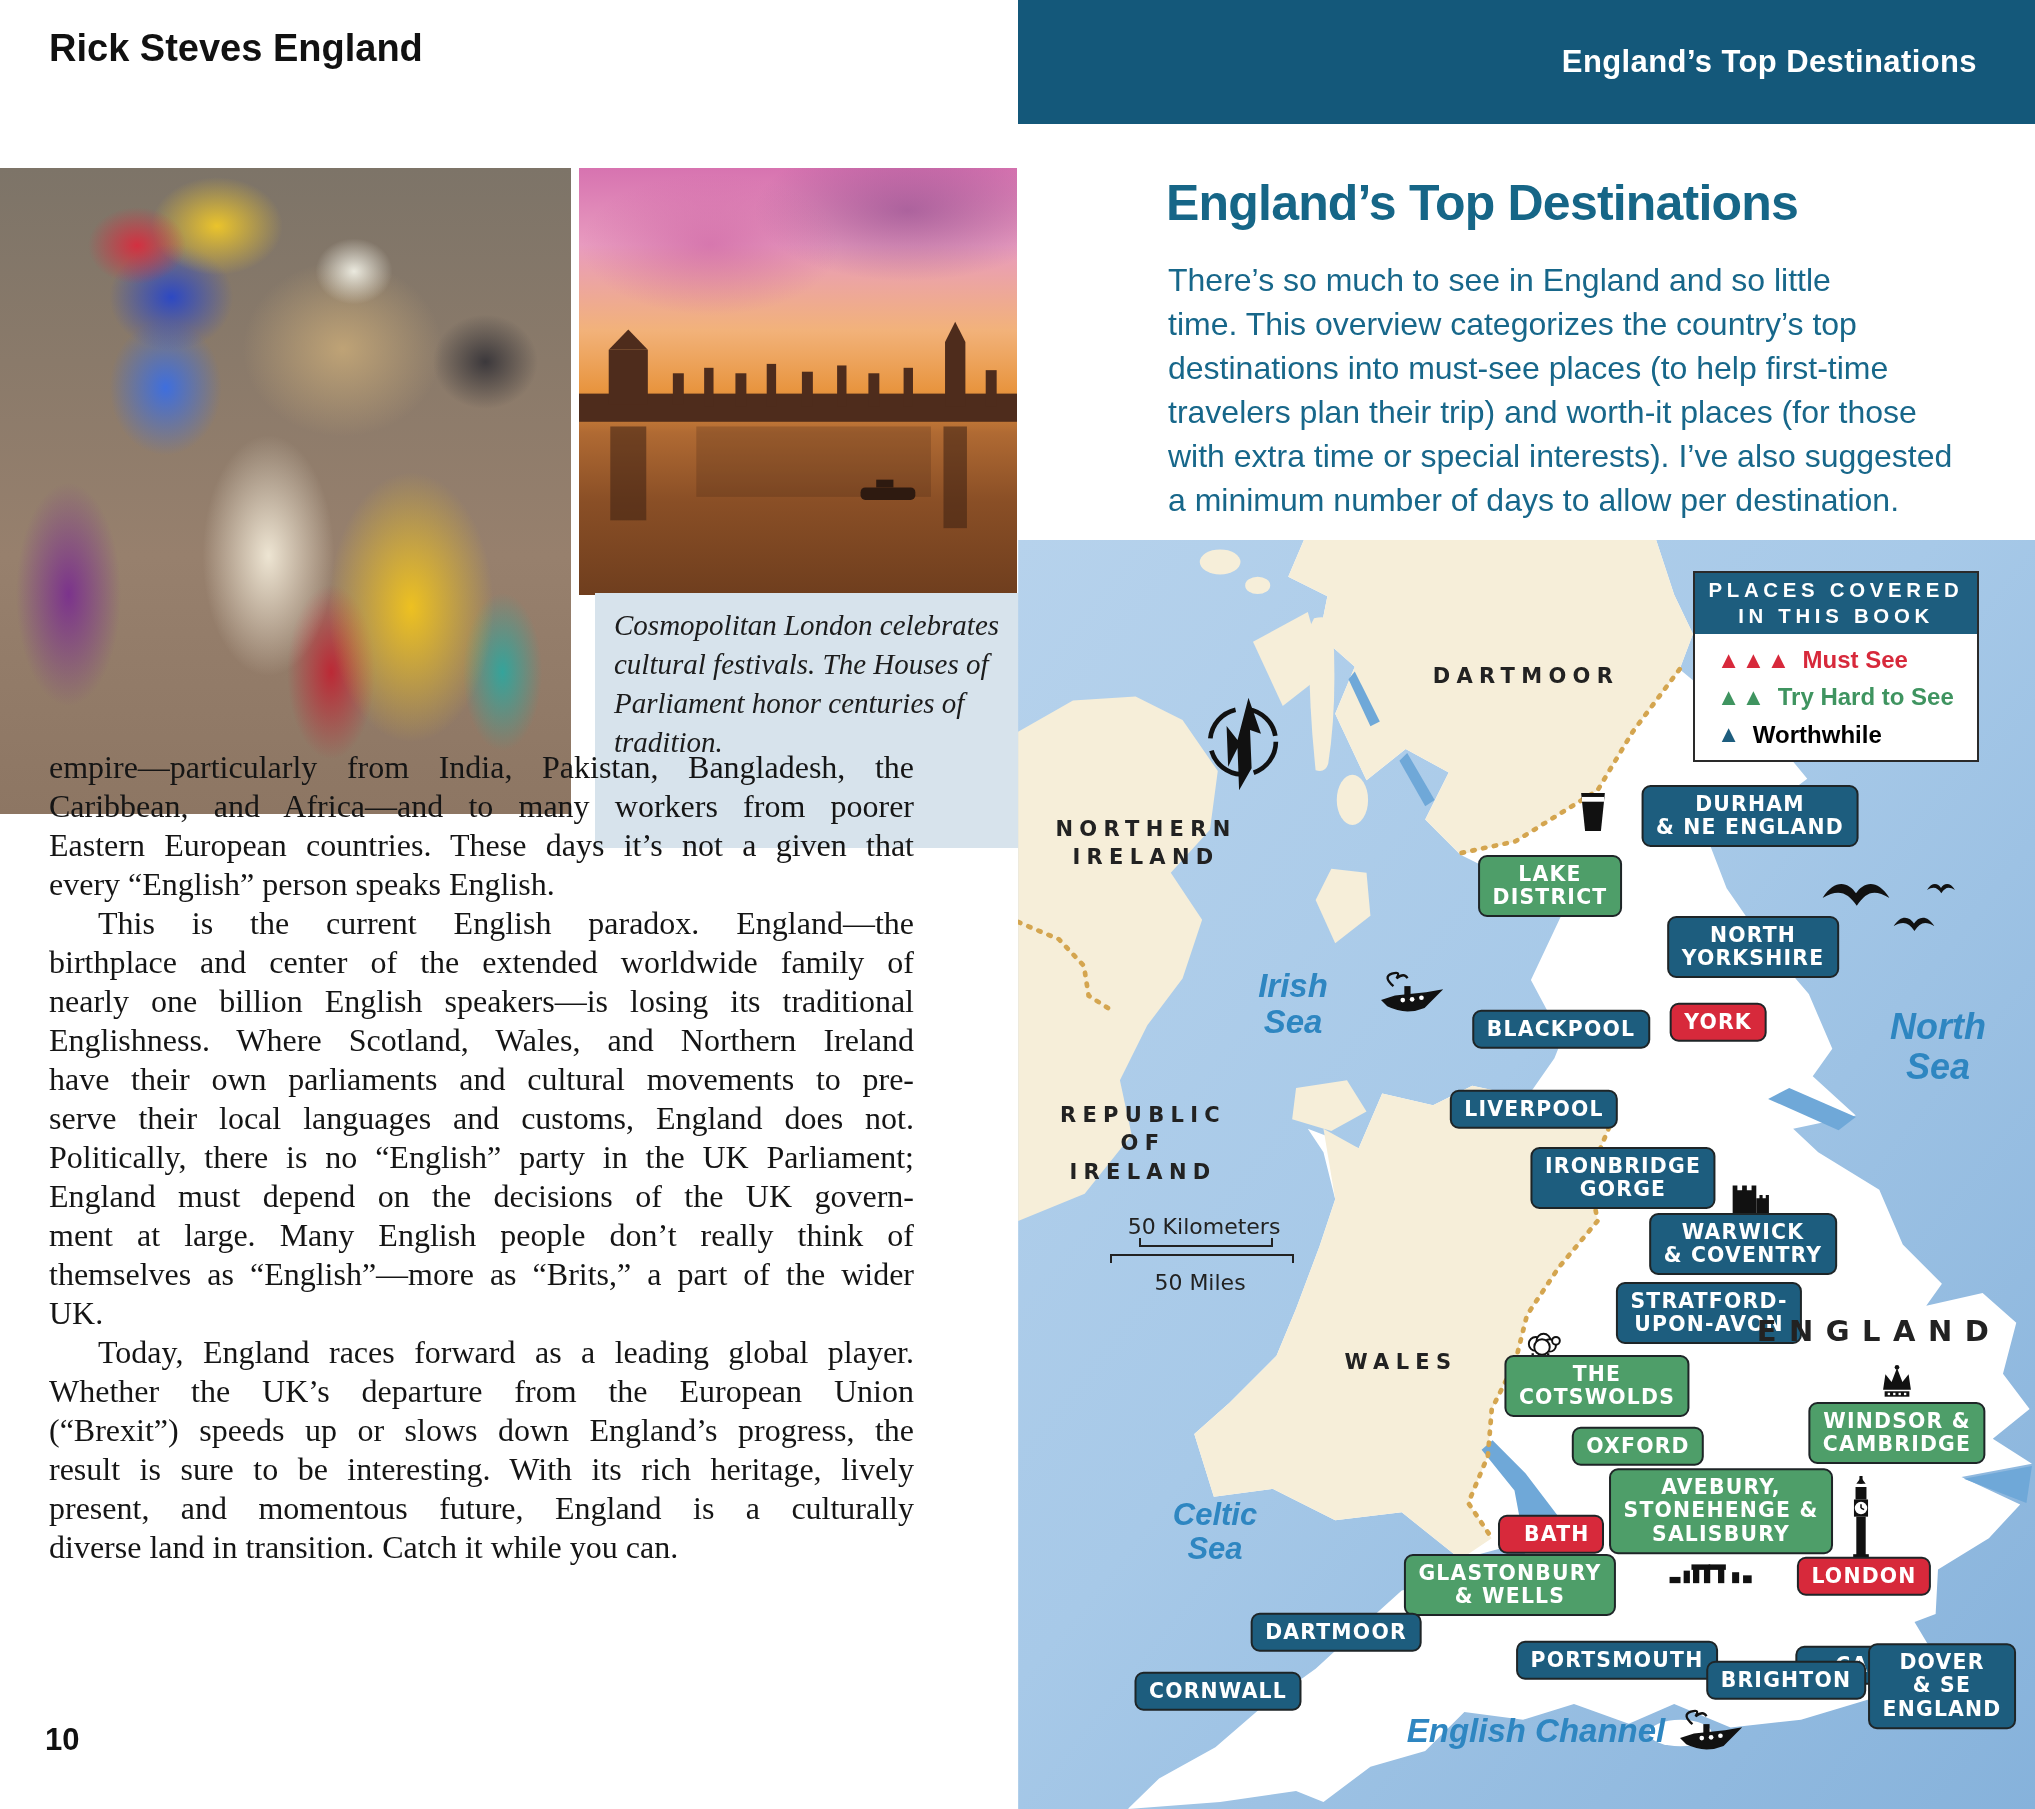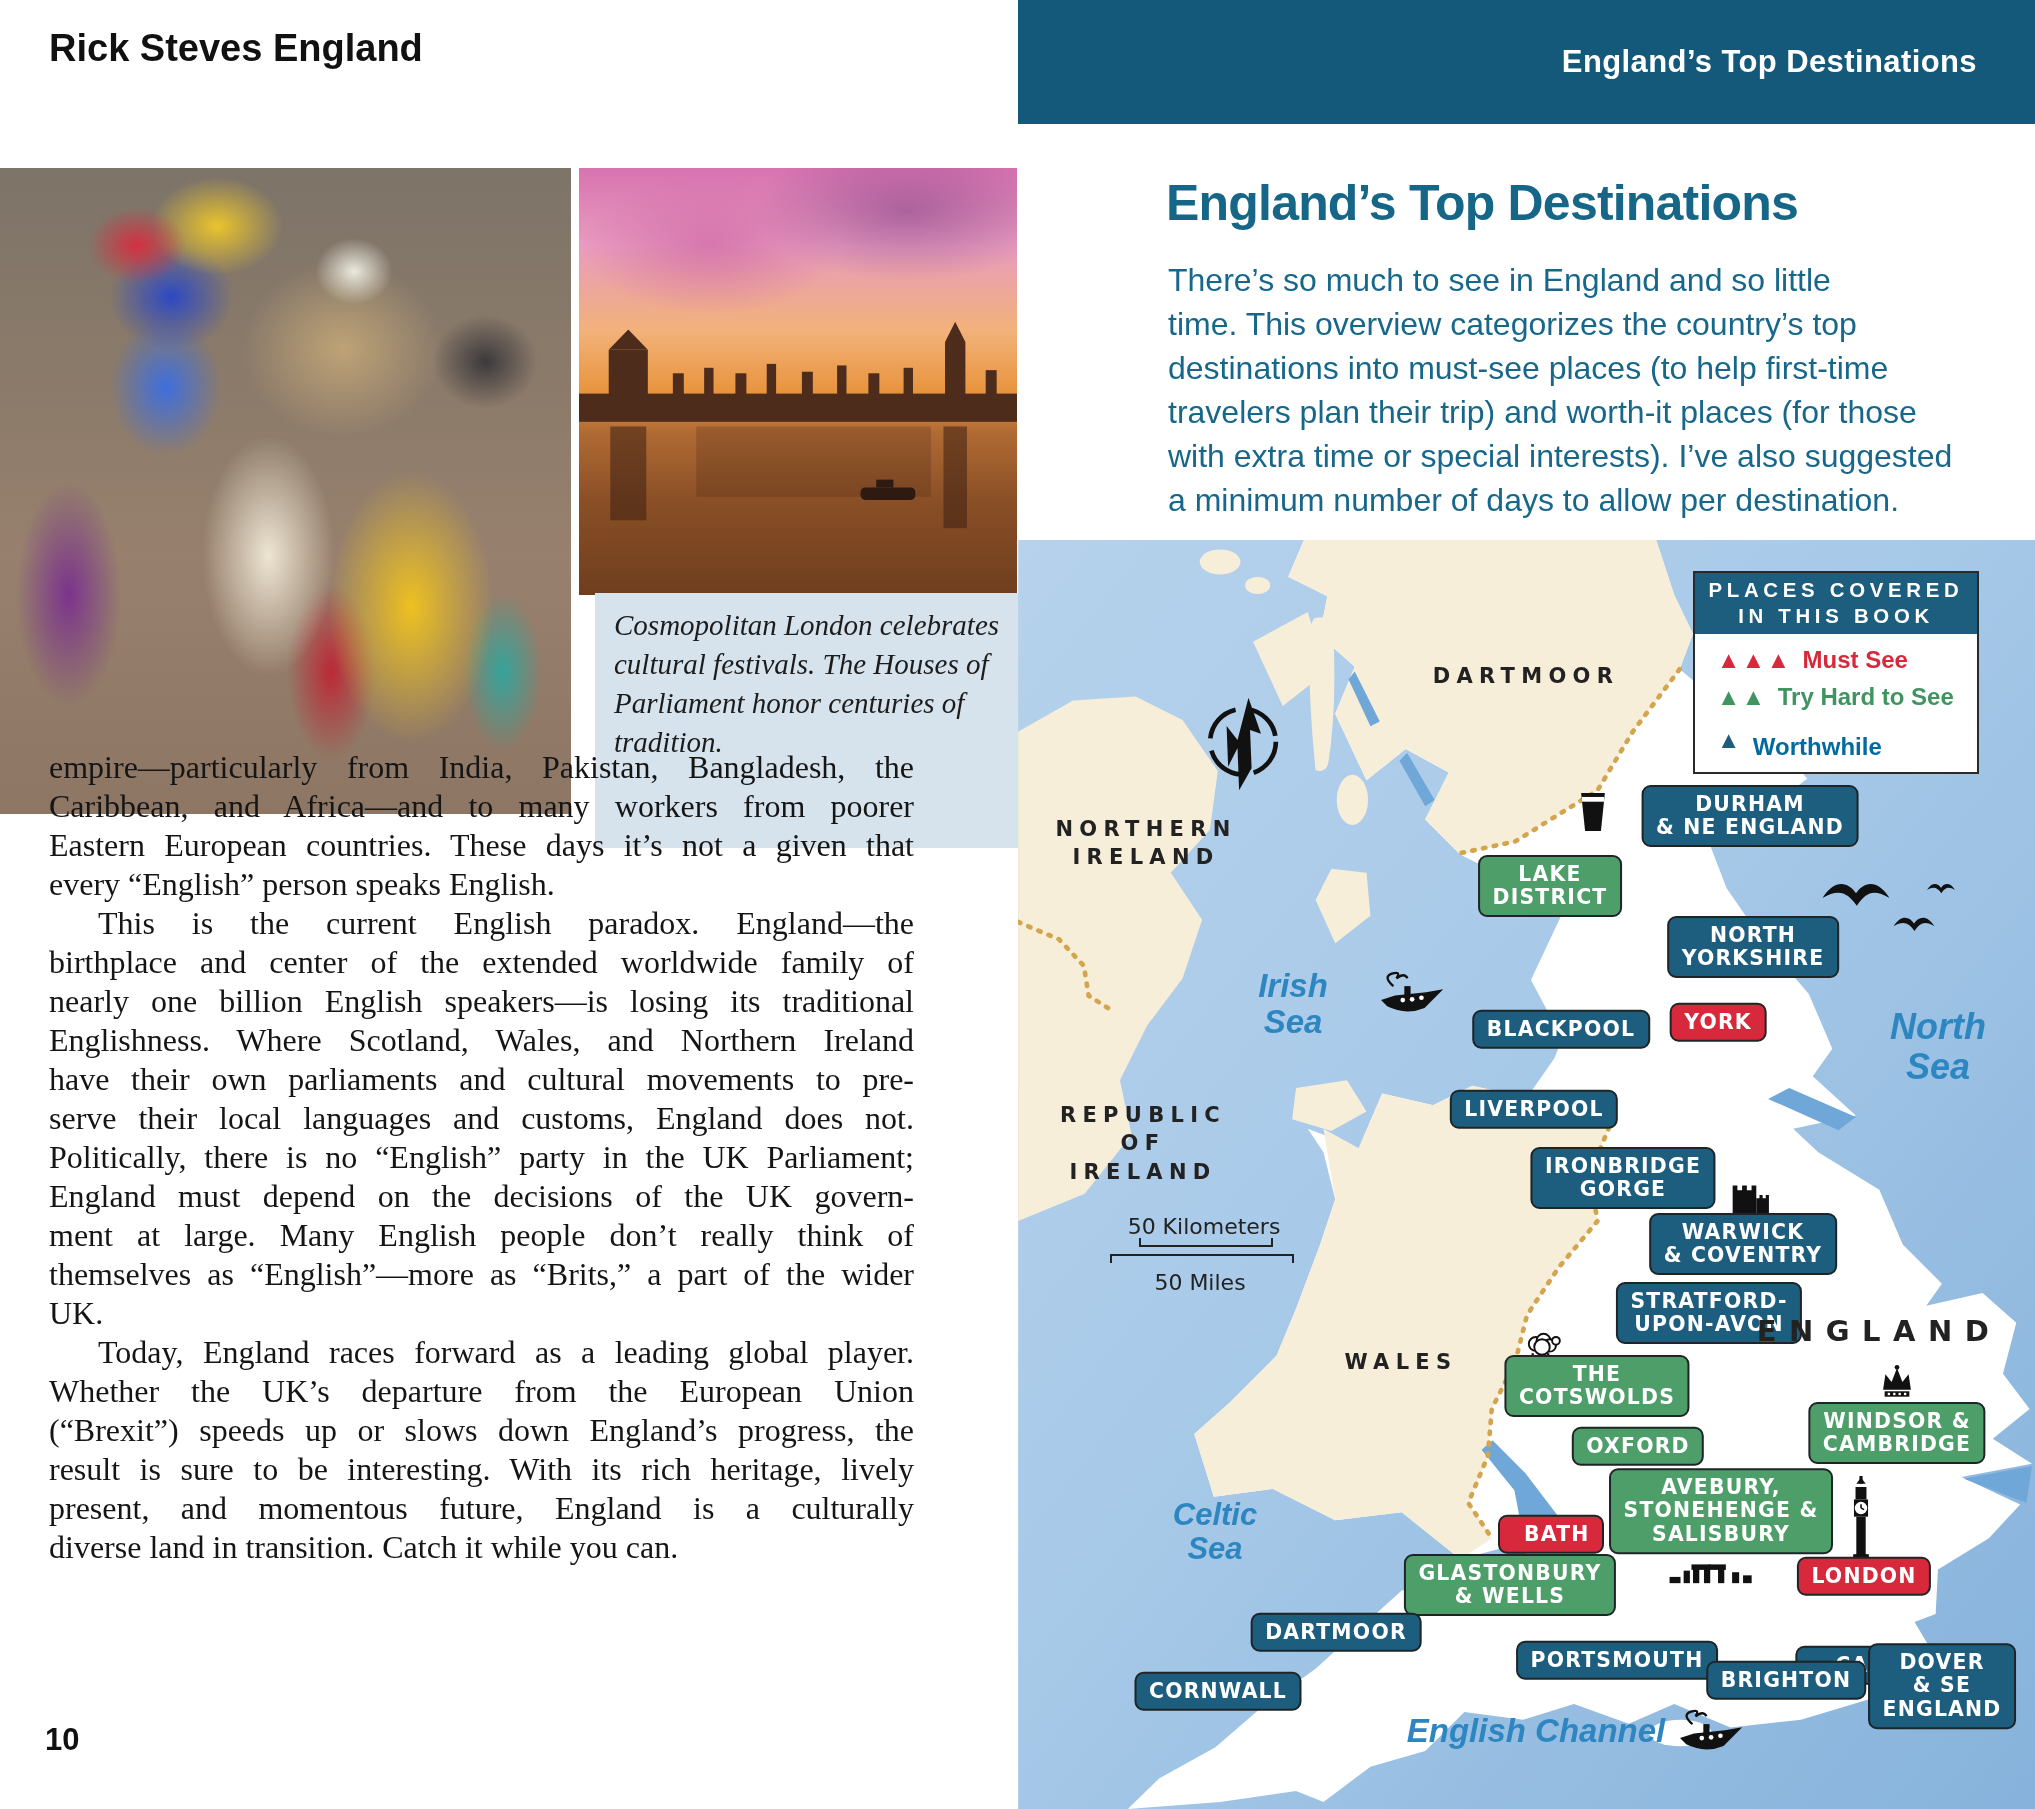--- a/index.html
+++ b/index.html
@@ -299,21 +299,21 @@
         <div class="legend-row">
           <div class="legend-tris" style="color: rgb(215, 41, 59);">▲▲▲</div>
           <div style="color: rgb(215, 41, 59);">Must See</div>
         </div>
         <div class="legend-row">
           <div class="legend-tris" style="color: rgb(63, 148, 96);">▲▲</div>
           <div style="color: rgb(63, 148, 96);">Try Hard to See</div>
         </div>
         <div class="legend-row">
           <div class="legend-tris" style="color: rgb(29, 93, 126);">▲</div>
-          <div style="color: #0369a1; margin-top: 12px;">Worthwhile</div>
+          <div style="color: #000000;">Worthwhile</div>
         </div>
       </div>
   </div>
 
   <div class="scale-text" id="km-label" style="left:1204px;top:1226px;">50 Kilometers</div>
   <div id="km-bar"></div>
   <div id="mi-bar"></div>
   <div class="scale-text" id="mi-label" style="left:1200px;top:1282px;">50 Miles</div>
 
 <div class="map-box teal" style="left: 1750px; top: 816px;">

